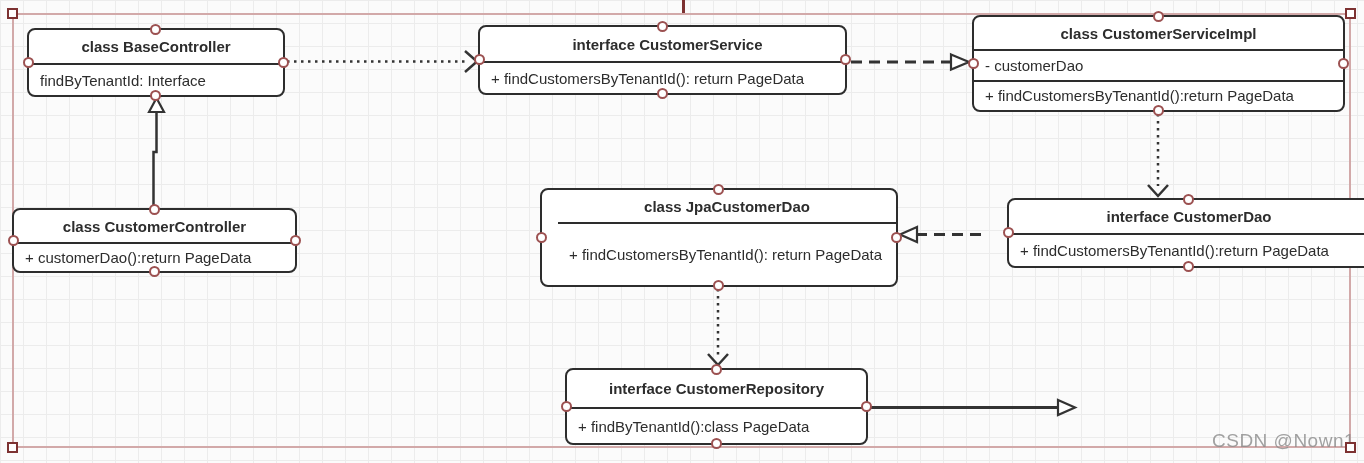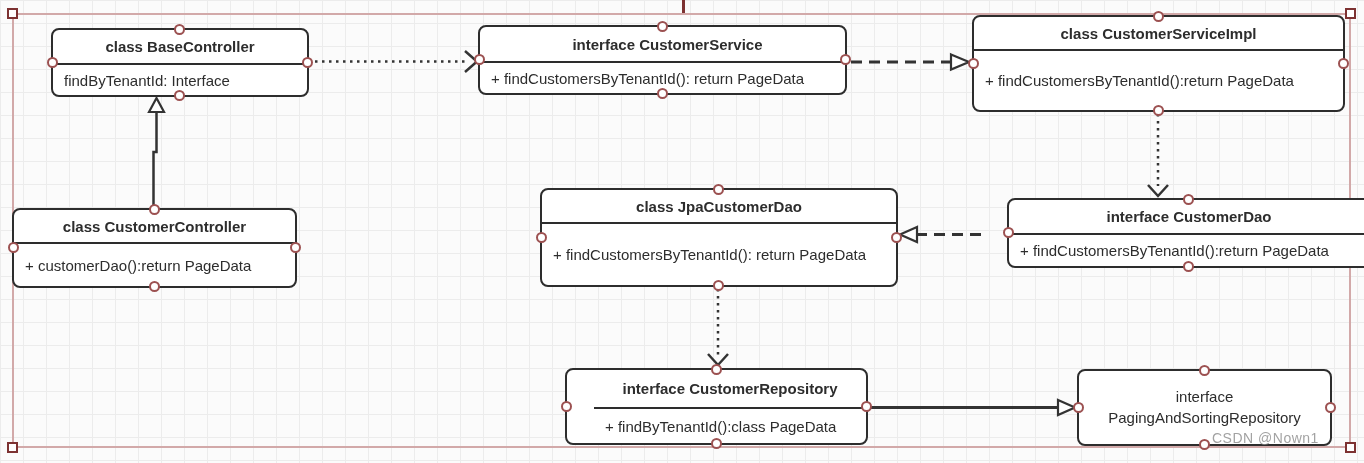--- a/index.html
+++ b/index.html
@@ -40,21 +40,21 @@
   }
   .port{
     position:absolute;width:11px;height:11px;border-radius:50%;background:#fff;
     border:2px solid #9c5151;box-sizing:border-box;z-index:5;
   }
   .pt{top:-6px;left:50%;margin-left:-6px;}
   .pb{bottom:-6px;left:50%;margin-left:-6px;}
   .pl{left:-6px;top:50%;margin-top:-6px;}
   .pr{right:-6px;top:50%;margin-top:-6px;}
   .watermark{
-    position:absolute;left:1212px;top:430px;font-size:14px;color:#8b8b8b;opacity:.8;
+    position:absolute;left:1212px;top:430px;font-size:19px;color:#8b8b8b;opacity:.8;
     z-index:4;letter-spacing:.5px;white-space:nowrap;
   }
 </style>
 </head>
 <body>
 
 <div class="canvas">
 
   <div class="selection-rect"></div>
   <div class="rot-tick"></div>
@@ -80,89 +80,80 @@
     <path d="M981 234.5 H917" stroke="#333" stroke-width="3" stroke-dasharray="11 7" fill="none"></path>
     <path d="M917 227 L900 234.5 L917 242 Z" stroke="#333" stroke-width="2.2" fill="#fff"></path>
 
     <path d="M718 289 V355" stroke="#333" stroke-width="2.5" stroke-dasharray="2.5 4.5" fill="none"></path>
     <path d="M708 354 L718 365 L728 354" stroke="#333" stroke-width="2.5" fill="none"></path>
 
     <path d="M870 407.5 H1058" stroke="#333" stroke-width="3" fill="none"></path>
     <path d="M1058 400 L1075 407.5 L1058 415 Z" stroke="#333" stroke-width="2.2" fill="#fff"></path>
   </svg>
 
-  <div class="uml-box" style="left:27px;top:28px;width:258px;height:69px;margin-left:24px;">
+  <div class="uml-box" style="left:27px;top:28px;width:258px;height:69px;">
     <div class="uml-title" style="height:33px;">class BaseController</div>
     <div class="uml-row">findByTenantId: Interface</div>
     <span class="port pt"></span>
     <span class="port pl"></span>
     <span class="port pr"></span>
     <span class="port pb"></span>
   </div>
 
   <div class="uml-box" style="left:478px;top:25px;width:369px;height:70px;">
     <div class="uml-title" style="height:34px;padding-left:10px;">interface CustomerService</div>
     <div class="uml-row">+ findCustomersByTenantId(): return PageData</div>
     <span class="port pt"></span>
     <span class="port pl"></span>
     <span class="port pr"></span>
     <span class="port pb"></span>
   </div>
 
   <div class="uml-box" style="left:972px;top:15px;width:373px;height:97px;">
     <div class="uml-title" style="height:32px;">class CustomerServiceImpl</div>
+    <div class="uml-row">- customerDao</div>
     <div class="uml-row">+ findCustomersByTenantId():return PageData</div>
     <span class="port pt"></span>
     <span class="port pl"></span>
     <span class="port pr"></span>
     <span class="port pb"></span>
   </div>
 
-  <div class="uml-box" style="left:12px;top:208px;width:285px;height:80px;">
+  <div class="uml-box" style="left:12px;top:208px;width:285px;height:65px;">
     <div class="uml-title" style="height:32px;">class CustomerController</div>
     <div class="uml-row">+ customerDao():return PageData</div>
     <span class="port pt"></span>
     <span class="port pl"></span>
     <span class="port pr"></span>
     <span class="port pb"></span>
   </div>
 
-  <div class="uml-box" style="left:540px;top:188px;width:358px;height:99px;">
+  <div class="uml-box" style="left:540px;top:188px;width:358px;height:99px;padding-left:16px;">
     <div class="uml-title" style="height:32px;">class JpaCustomerDao</div>
     <div class="uml-row">+ findCustomersByTenantId(): return PageData</div>
     <span class="port pt"></span>
     <span class="port pl"></span>
     <span class="port pr"></span>
     <span class="port pb"></span>
   </div>
 
   <div class="uml-box" style="left:983px;top:198px;width:364px;height:70px;margin-left:24px;">
     <div class="uml-title" style="height:33px;">interface CustomerDao</div>
     <div class="uml-row">+ findCustomersByTenantId():return PageData</div>
     <span class="port pt"></span>
     <span class="port pl"></span>
     <span class="port pr"></span>
     <span class="port pb"></span>
   </div>
 
-  <div class="uml-box" style="left:565px;top:368px;width:303px;height:77px;padding-left:27px;">
+  <div class="uml-box" style="left:565px;top:368px;width:303px;height:77px;">
     <div class="uml-title" style="height:37px;">interface CustomerRepository</div>
     <div class="uml-row">+ findByTenantId():class PageData</div>
     <span class="port pt"></span>
     <span class="port pl"></span>
     <span class="port pr"></span>
     <span class="port pb"></span>
   </div>
 
-  <div class="uml-box" style="left:1077px;top:369px;width:255px;height:77px;">
-    <div class="uml-center">
-      <div>interface</div>
-      <div>PagingAndSortingRepository</div>
-    </div>
-    <span class="port pt"></span>
-    <span class="port pl"></span>
-    <span class="port pr"></span>
-    <span class="port pb"></span>
-  </div>
 
   <div class="watermark">CSDN @Nown1</div>
 
 </div>
 
 </body></html>

